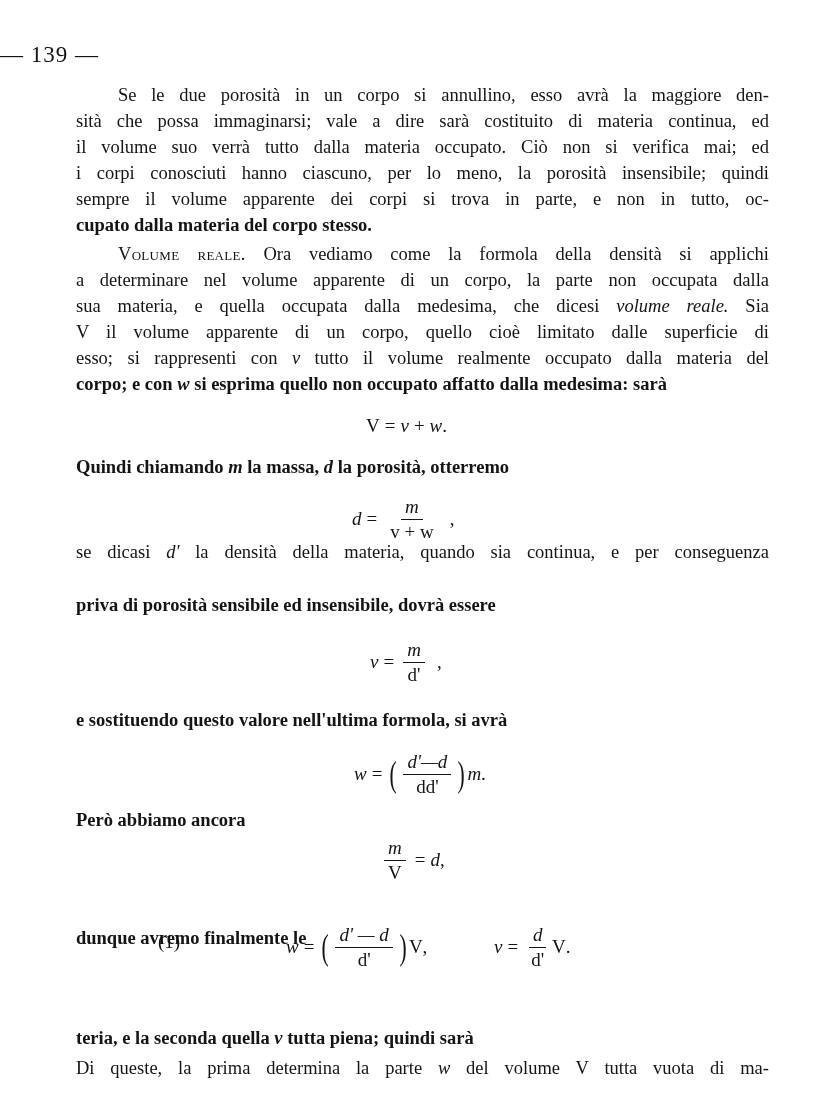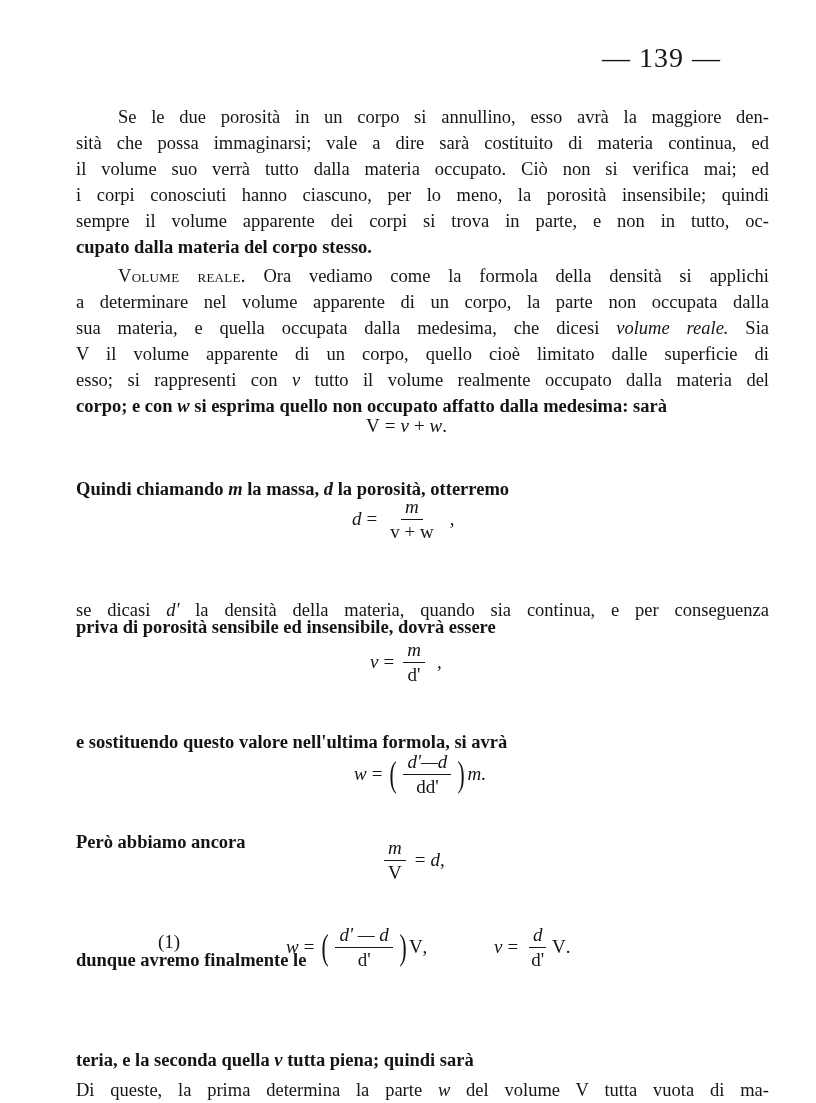--- a/index.html
+++ b/index.html
@@ -3,26 +3,26 @@
 <meta charset="utf-8">
 <style>
   html, body { margin: 0; padding: 0; background: #ffffff; }
   body {
     width: 816px; height: 1103px; position: relative; overflow: hidden;
     font-family: "Liberation Serif", "DejaVu Serif", serif;
     color: #141414;
   }
   .page-number {
     position: absolute; left: 0; width: 721px; top: 42px;
-    text-align: right; font-size: 28px; letter-spacing: 1px;
+    text-align: left; font-size: 23px; letter-spacing: 1px;
   }
   .line {
     position: absolute; left: 76px; width: 693px;
     font-size: 18.5px; line-height: 24px; white-space: nowrap;
-    text-align: justify; text-align-last: justify; margin-top: 22px;
+    text-align: justify; text-align-last: justify;
   }
   .line.last { text-align-last: left; font-weight: bold; }
   .line.indent { left: 118px; width: 651px; }
   .sc { font-variant: small-caps; letter-spacing: 0.3px; }
   .it { font-style: italic; }
   .eq {
     position: absolute; font-size: 19px; white-space: nowrap;
     display: flex; align-items: center;
   }
   .frac { display: inline-flex; flex-direction: column; align-items: center; margin: 0 4px; line-height: 1.05; }
@@ -70,21 +70,21 @@
 <div class="eq" style="left:352px; top:497px;">
   <span class="var">d</span>
   <span class="op">=</span>
   <span class="frac">
     <span class="num">m</span>
     <span class="den">v + w</span>
   </span>
   <span style="margin-left:8px">,</span>
 </div>
 
-<div class="line" style="top:576px"><span>se dicasi </span><span class="it">d'</span><span> la densità della materia, quando sia continua, e per conseguenza</span></div>
+<div class="line" style="top:540px"><span>se dicasi </span><span class="it">d'</span><span> la densità della materia, quando sia continua, e per conseguenza</span></div>
 <div class="line last" style="top:593px">priva di porosità sensibile ed insensibile, dovrà essere</div>
 
 <div class="eq" style="left:370px; top:640px;">
   <span class="var">v</span>
   <span class="op">=</span>
   <span class="frac">
     <span class="num">m</span>
     <span class="den">d'</span>
   </span>
   <span style="margin-left:8px">,</span>

